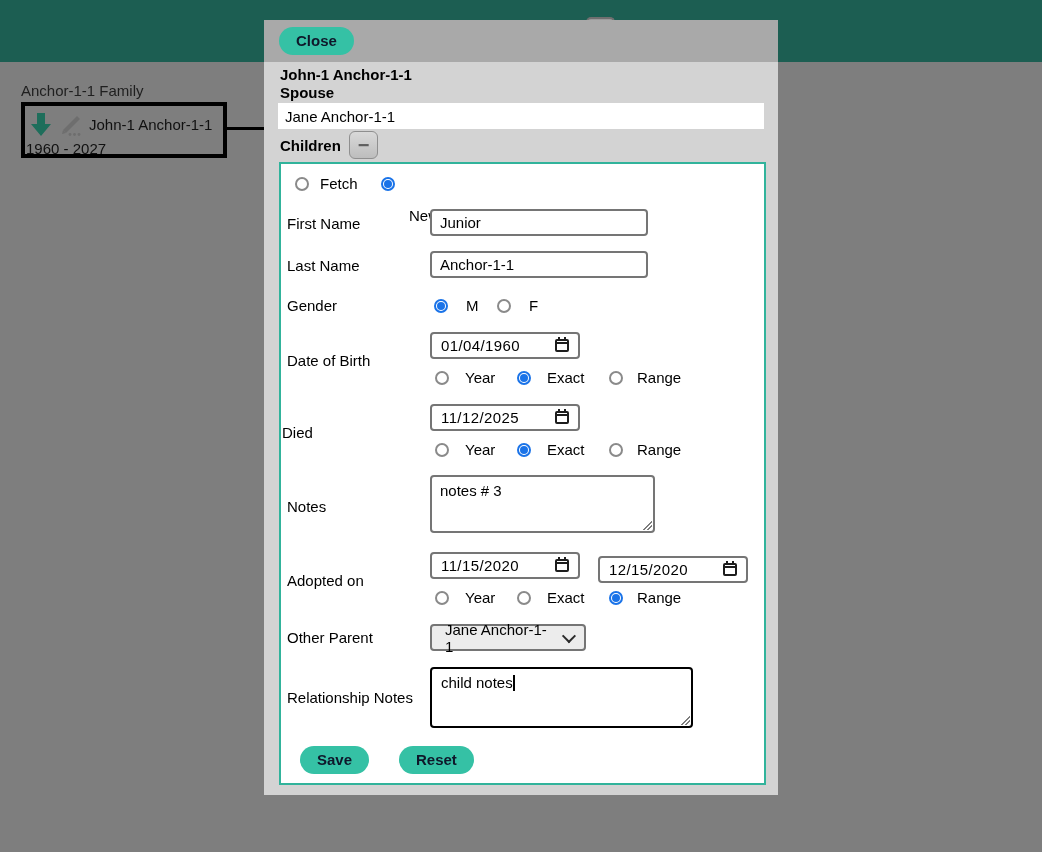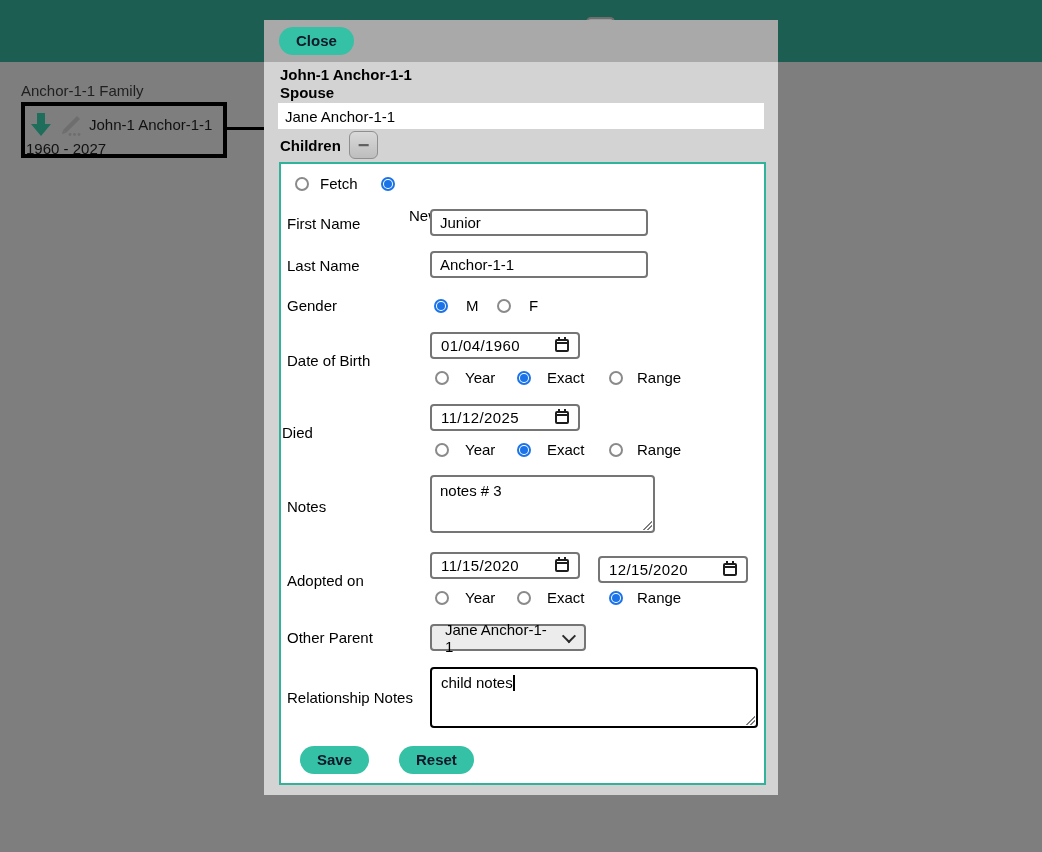--- a/index.html
+++ b/index.html
@@ -176,21 +176,21 @@
     <span class="abs radio sel" style="left:328px;top:427px;"></span>
     <span class="abs lbl" style="left:356px;top:424px;">Range</span>
 
     <span class="abs lbl" style="left:6px;top:464px;">Other Parent</span>
     <div class="abs select" style="left:149px;top:460px;width:156px;">
       <span class="stext">Jane Anchor-1-1</span>
       <span class="chev"></span>
     </div>
 
     <span class="abs lbl" style="left:6px;top:524px;">Relationship Notes</span>
-    <div class="abs textarea focused" style="left:149px;top:503px;width:328px;height:61px;">
+    <div class="abs textarea focused" style="left:149px;top:503px;width:263px;height:61px;">
       <span>child notes</span><span class="caret"></span>
       <span class="rhandle"></span>
     </div>
 
     <button class="abs btn" style="left:19px;top:582px;">Save</button>
     <button class="abs btn" style="left:118px;top:582px;">Reset</button>
   </div>
 </div>
 
 </body></html>

